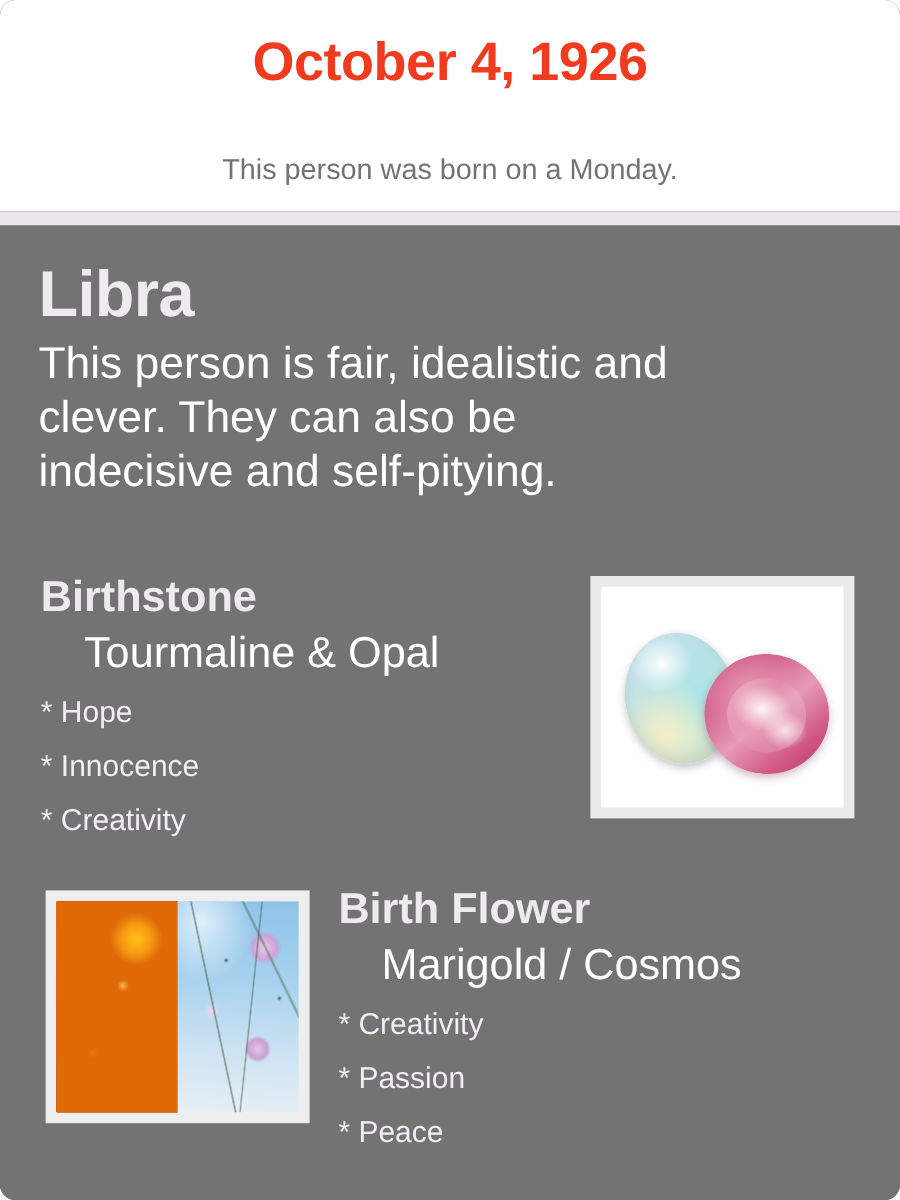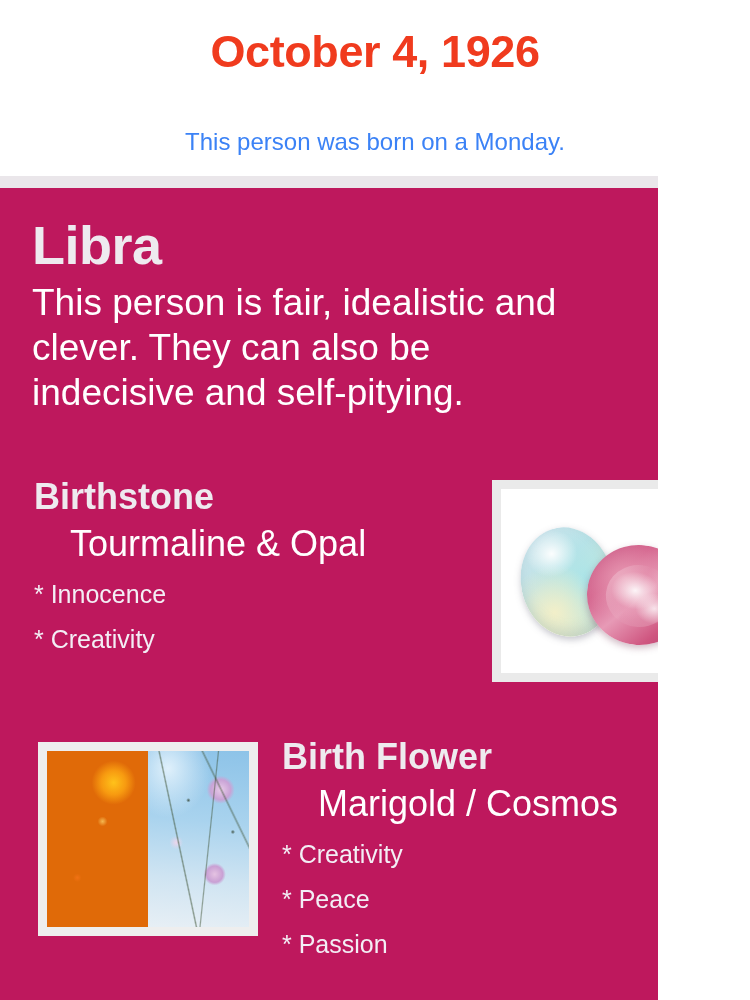--- a/index.html
+++ b/index.html
@@ -9,24 +9,25 @@
     width:750px;
     height:1000px;
     background:#ffffff;
     font-family:"Liberation Sans", sans-serif;
     -webkit-font-smoothing:antialiased;
     overflow:hidden;
   }
 
   #page {
     position:relative;
-    width:658px;
+    width:750px;
     height:1000px;
     background:#5c2483;
     overflow:hidden;
+    border-radius:13px;
   }
 
   
   .header {
     position:absolute;
     left:0; top:0;
     width:750px;
     height:176px;
     background:#ffffff;
     text-align:center;
@@ -51,38 +52,38 @@
     font-weight:400;
     color:#161616;
   }
   .header-note {
     position:absolute;
     left:0; top:127px;
     width:750px;
     font-size:24px;
     line-height:30px;
     font-weight:400;
-    color:#3b82f6;
+    color:#737373;
   }
 
   .divider {
     position:absolute;
     left:0; top:176px;
     width:750px;
     height:12px;
     background:#eae6ea;
   }
 
   
   .body-area {
     position:absolute;
     left:0; top:188px;
     width:750px;
     height:812px;
-    background:#be185d;
+    background:#737373;
   }
 
   
   .zodiac {
     position:absolute;
     left:32px; top:26px;
     width:600px;
   }
   .zodiac-title {
     font-size:54px;
@@ -255,20 +256,21 @@
 
     <div class="zodiac">
       <div class="zodiac-title">Libra</div>
       <div class="zodiac-desc">This person is fair, idealistic and clever. They can also be indecisive and self-pitying.</div>
     </div>
 
     <div class="birthstone">
       <div class="section-heading">Birthstone</div>
       <div class="section-sub">Tourmaline &amp; Opal</div>
       <ul class="trait-list">
+        <li>* Hope</li>
         <li>* Innocence</li>
         <li>* Creativity</li>
       </ul>
     </div>
 
     <div class="gem-frame">
       <div class="gem-inner">
         <div class="opal"></div>
         <div class="tourmaline"></div>
 
@@ -281,19 +283,19 @@
         <div class="flower-right"></div>
 
       </div>
     </div>
 
     <div class="birthflower">
       <div class="section-heading">Birth Flower</div>
       <div class="section-sub">Marigold / Cosmos</div>
       <ul class="trait-list">
         <li>* Creativity</li>
+        <li>* Passion</li>
         <li>* Peace</li>
-        <li>* Passion</li>
       </ul>
     </div>
 
   </div>
 </div>
 
 </body></html>

